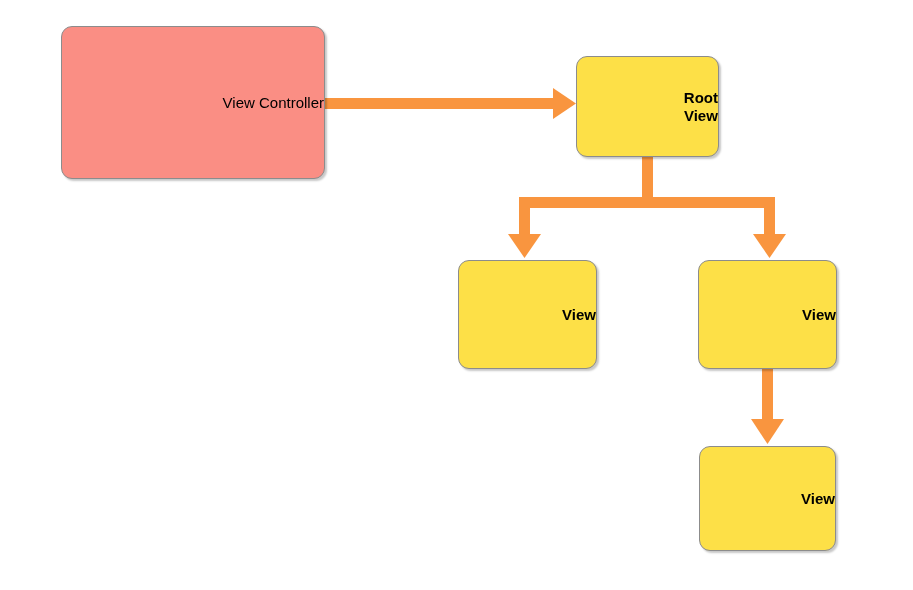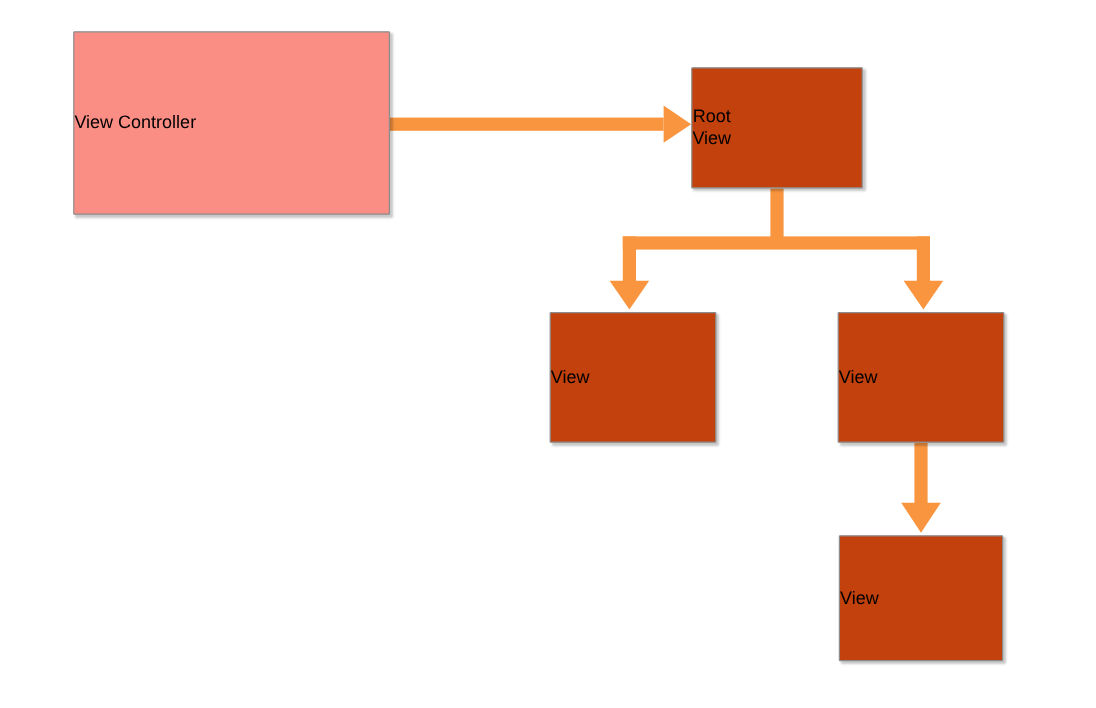--- a/index.html
+++ b/index.html
@@ -14,37 +14,38 @@
     position: relative;
     width: 913px;
     height: 590px;
     background: #ffffff;
     overflow: hidden;
   }
   .node {
     position: absolute;
     box-sizing: border-box;
     border: 1px solid #8c8c8c;
-    border-radius: 1px;
+    border-radius: 11px;
     box-shadow: 2px 2px 2px rgba(0,0,0,0.22);
     display: flex;
     align-items: center;
-    justify-content: flex-start;
+    justify-content: flex-end;
     text-align: center;
     color: #000000;
     font-size: 15px;
     line-height: 18px;
     white-space: pre-line;
     z-index: 3;
   }
   .node-controller {
     background: #fa8e84;
   }
   .node-view {
-    background: #c2410c;
+    background: #fde047;
+    font-weight: bold;
   }
   .node-label {
     display: block;
     pointer-events: none;
   }
   .edge-layer {
     position: absolute;
     left: 0;
     top: 0;
     width: 913px;

